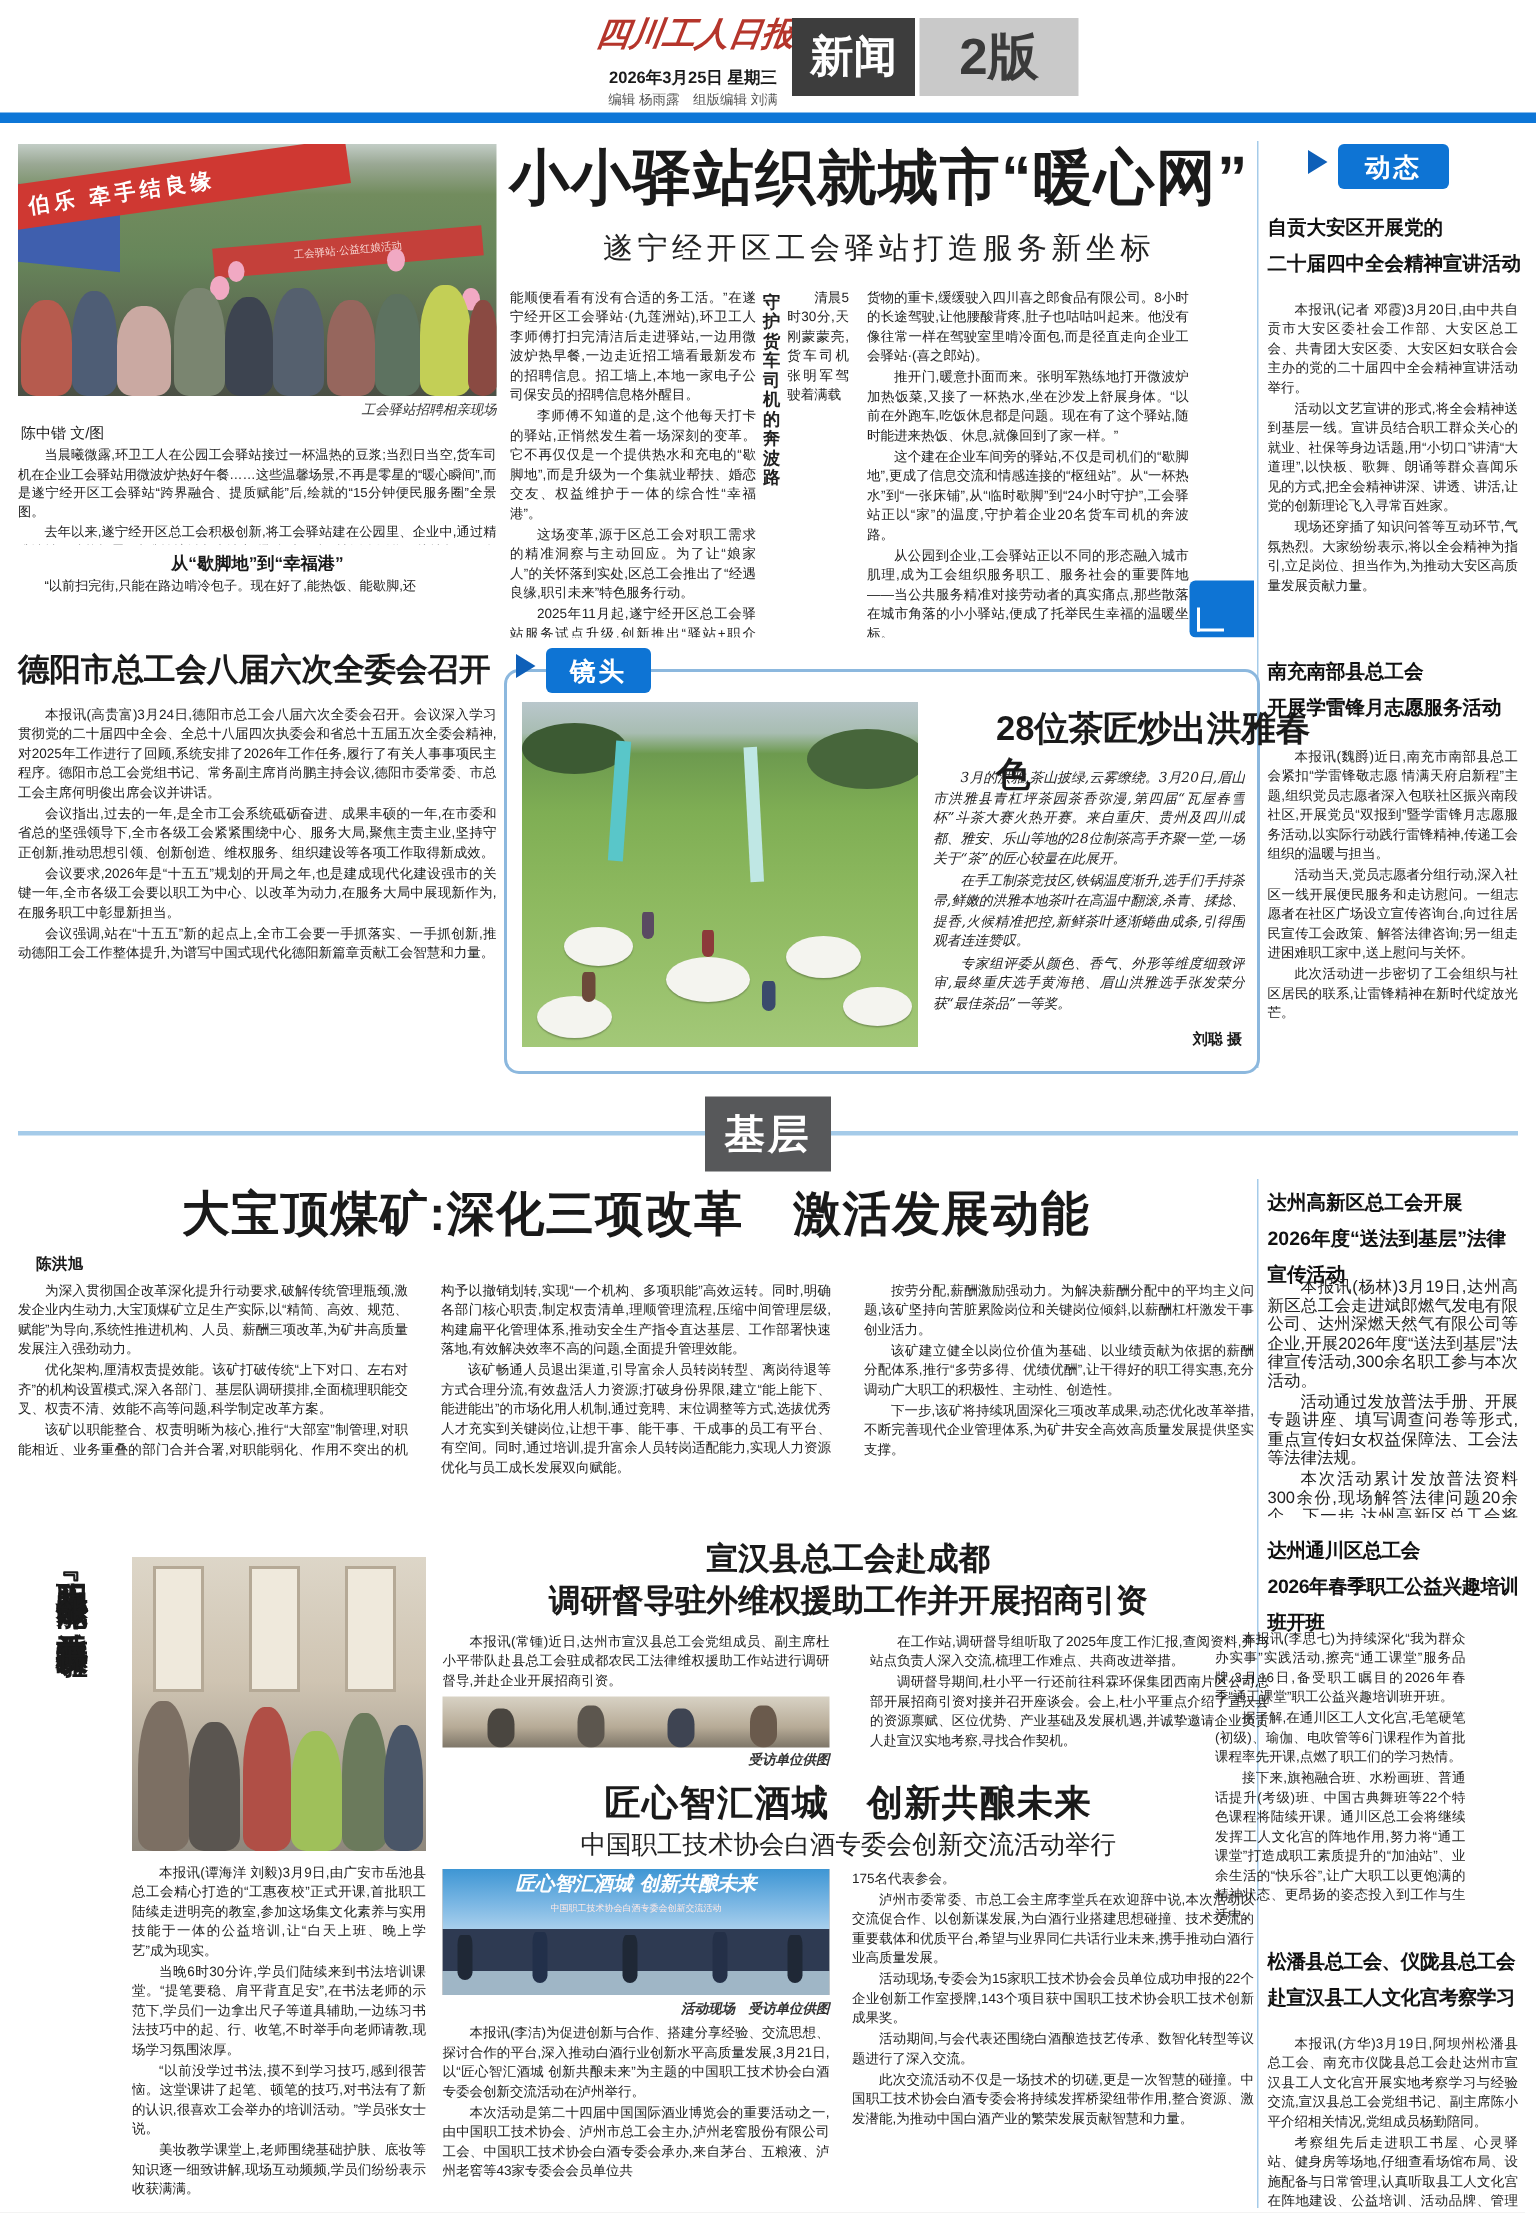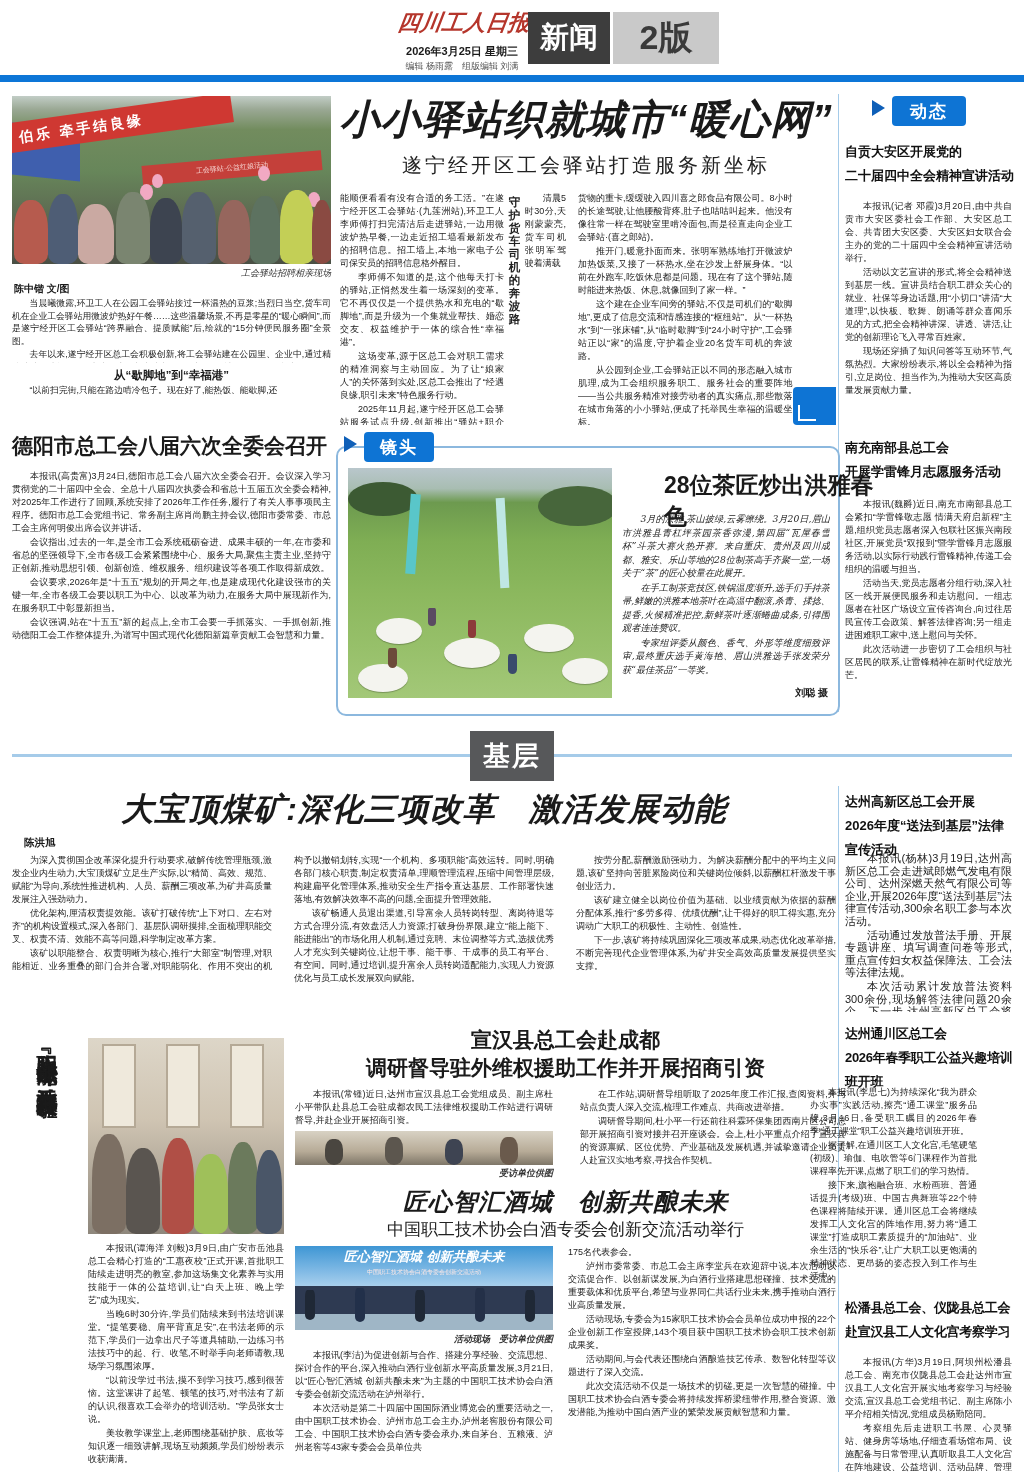--- a/index.html
+++ b/index.html
@@ -4,21 +4,21 @@
 <style>
   html,body{margin:0;padding:0;background:#e9e9e9;}
   .page{position:relative;width:1024px;height:1475px;background:#ffffff;margin:0 auto;overflow:hidden;
         font-family:"Liberation Sans","DejaVu Sans",sans-serif;color:#1a1a1a;}
   .abs{position:absolute;}
   .bodytxt{font-size:9px;line-height:13px;color:#222;text-align:justify;}
   .bodytxt p{margin:0 0 1px 0;text-indent:2em;}
   .bodytxt p.noindent{text-indent:0;}
   .smalltxt{font-size:8.8px;line-height:12.6px;}
   .crosshead{font-weight:bold;font-size:11.5px;text-align:center;margin:4px 0;}
-  .headline{font-weight:900;text-align:center;letter-spacing:1px;font-style:italic;}
+  .headline{font-weight:900;text-align:center;letter-spacing:1px;}
   .sidetitle{font-weight:bold;font-size:13px;line-height:24px;white-space:pre-line;color:#111;}
   .blue-badge{background:#0e74d4;color:#fff;font-weight:bold;border-radius:4px;
               display:flex;align-items:center;justify-content:center;}
   .tri{width:0;height:0;border-top:8px solid transparent;border-bottom:8px solid transparent;
        border-left:13px solid #0e5fb8;}
   .kaiti{font-family:"DejaVu Serif","Liberation Serif",serif;font-style:italic;}
   .caption{font-size:9px;color:#333;text-align:right;font-style:italic;}
   .vline{background:#a5cbe9;width:1px;}
   .ph{overflow:hidden;background:#999;}
   .pp{position:absolute;border-radius:45% 45% 10px 10px;}
@@ -60,21 +60,21 @@
     <div class="pp" style="left:206px;top:104px;width:32px;height:64px;background:#96665d;"></div>
     <div class="pp" style="left:238px;top:100px;width:30px;height:68px;background:#5d7260;"></div>
     <div class="pp" style="left:268px;top:94px;width:34px;height:74px;background:#c3cf56;"></div>
     <div class="pp" style="left:300px;top:104px;width:20px;height:64px;background:#8a4a42;"></div>
   </div>
   <div class="abs caption" style="left:12px;top:267px;width:319px;">工会驿站招聘相亲现场</div>
 
   <div class="abs headline" style="left:336px;top:94px;width:500px;font-size:40px;line-height:50px;">小小驿站织就城市“暖心网”</div>
   <div class="abs" style="left:336px;top:152px;width:500px;text-align:center;font-size:20px;letter-spacing:3px;color:#222;">遂宁经开区工会驿站打造服务新坐标</div>
 
-  <div class="abs" style="left:14px;top:282px;width:120px;font-size:10px;font-weight:bold;">陈中锴 文/图</div>
+  <div class="abs" style="left:14px;top:282px;width:120px;font-size:10px;font-weight:normal;">陈中锴 文/图</div>
   <div class="abs bodytxt smalltxt" style="left:12px;top:297px;width:319px;height:66px;overflow:hidden;">
       <p>当晨曦微露,环卫工人在公园工会驿站接过一杯温热的豆浆;当烈日当空,货车司机在企业工会驿站用微波炉热好午餐……这些温馨场景,不再是零星的“暖心瞬间”,而是遂宁经开区工会驿站“跨界融合、提质赋能”后,绘就的“15分钟便民服务圈”全景图。</p>
       <p>去年以来,遂宁经开区总工会积极创新,将工会驿站建在公园里、企业中,通过精准选址、功能拓展、机制创新,以“小站点”撬动“大服务”,让工会工作更接地气、更有温度,为户外劳动者和新就业形态劳动者群体筑起一座座“温馨港湾”。</p>
     </div>
   <div class="abs crosshead" style="left:12px;top:364px;width:319px;">从“歇脚地”到“幸福港”</div>
   <div class="abs bodytxt smalltxt" style="left:12px;top:384px;width:319px;height:40px;overflow:hidden;">
       <p>“以前扫完街,只能在路边啃冷包子。现在好了,能热饭、能歇脚,还</p>
     </div>
 
   <div class="abs bodytxt colflex" style="left:340px;top:192px;width:226px;height:233px;">

